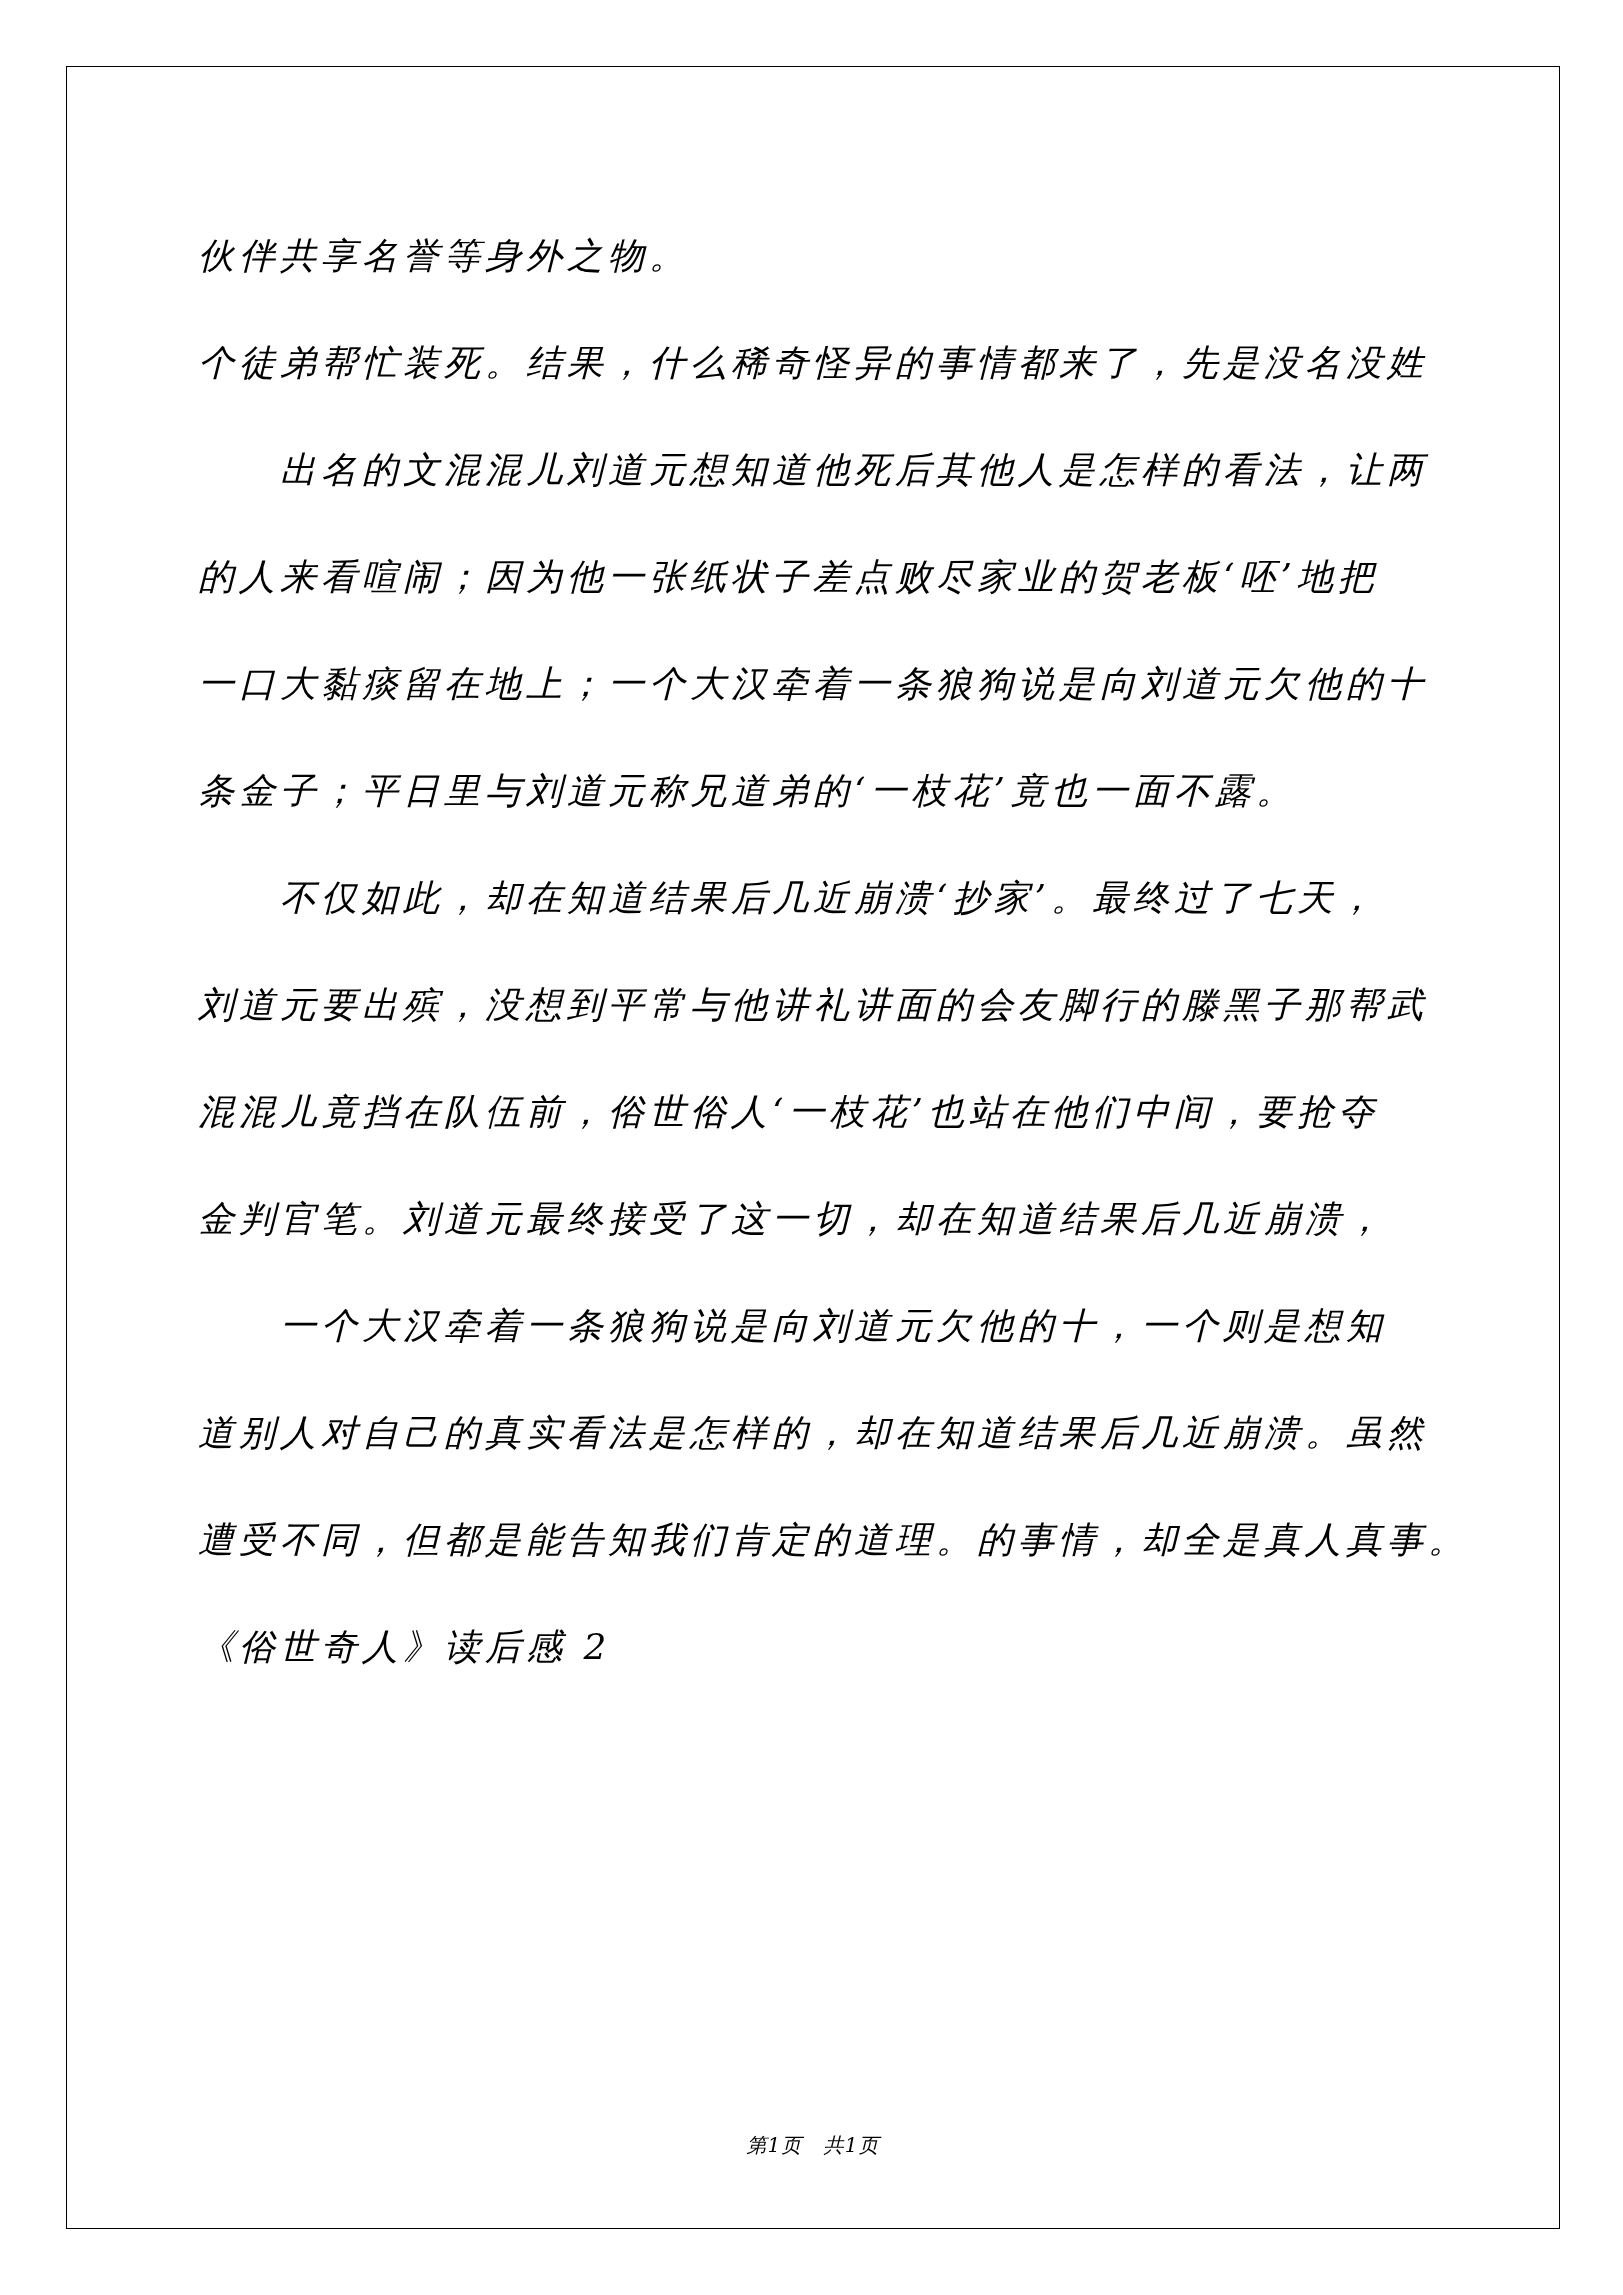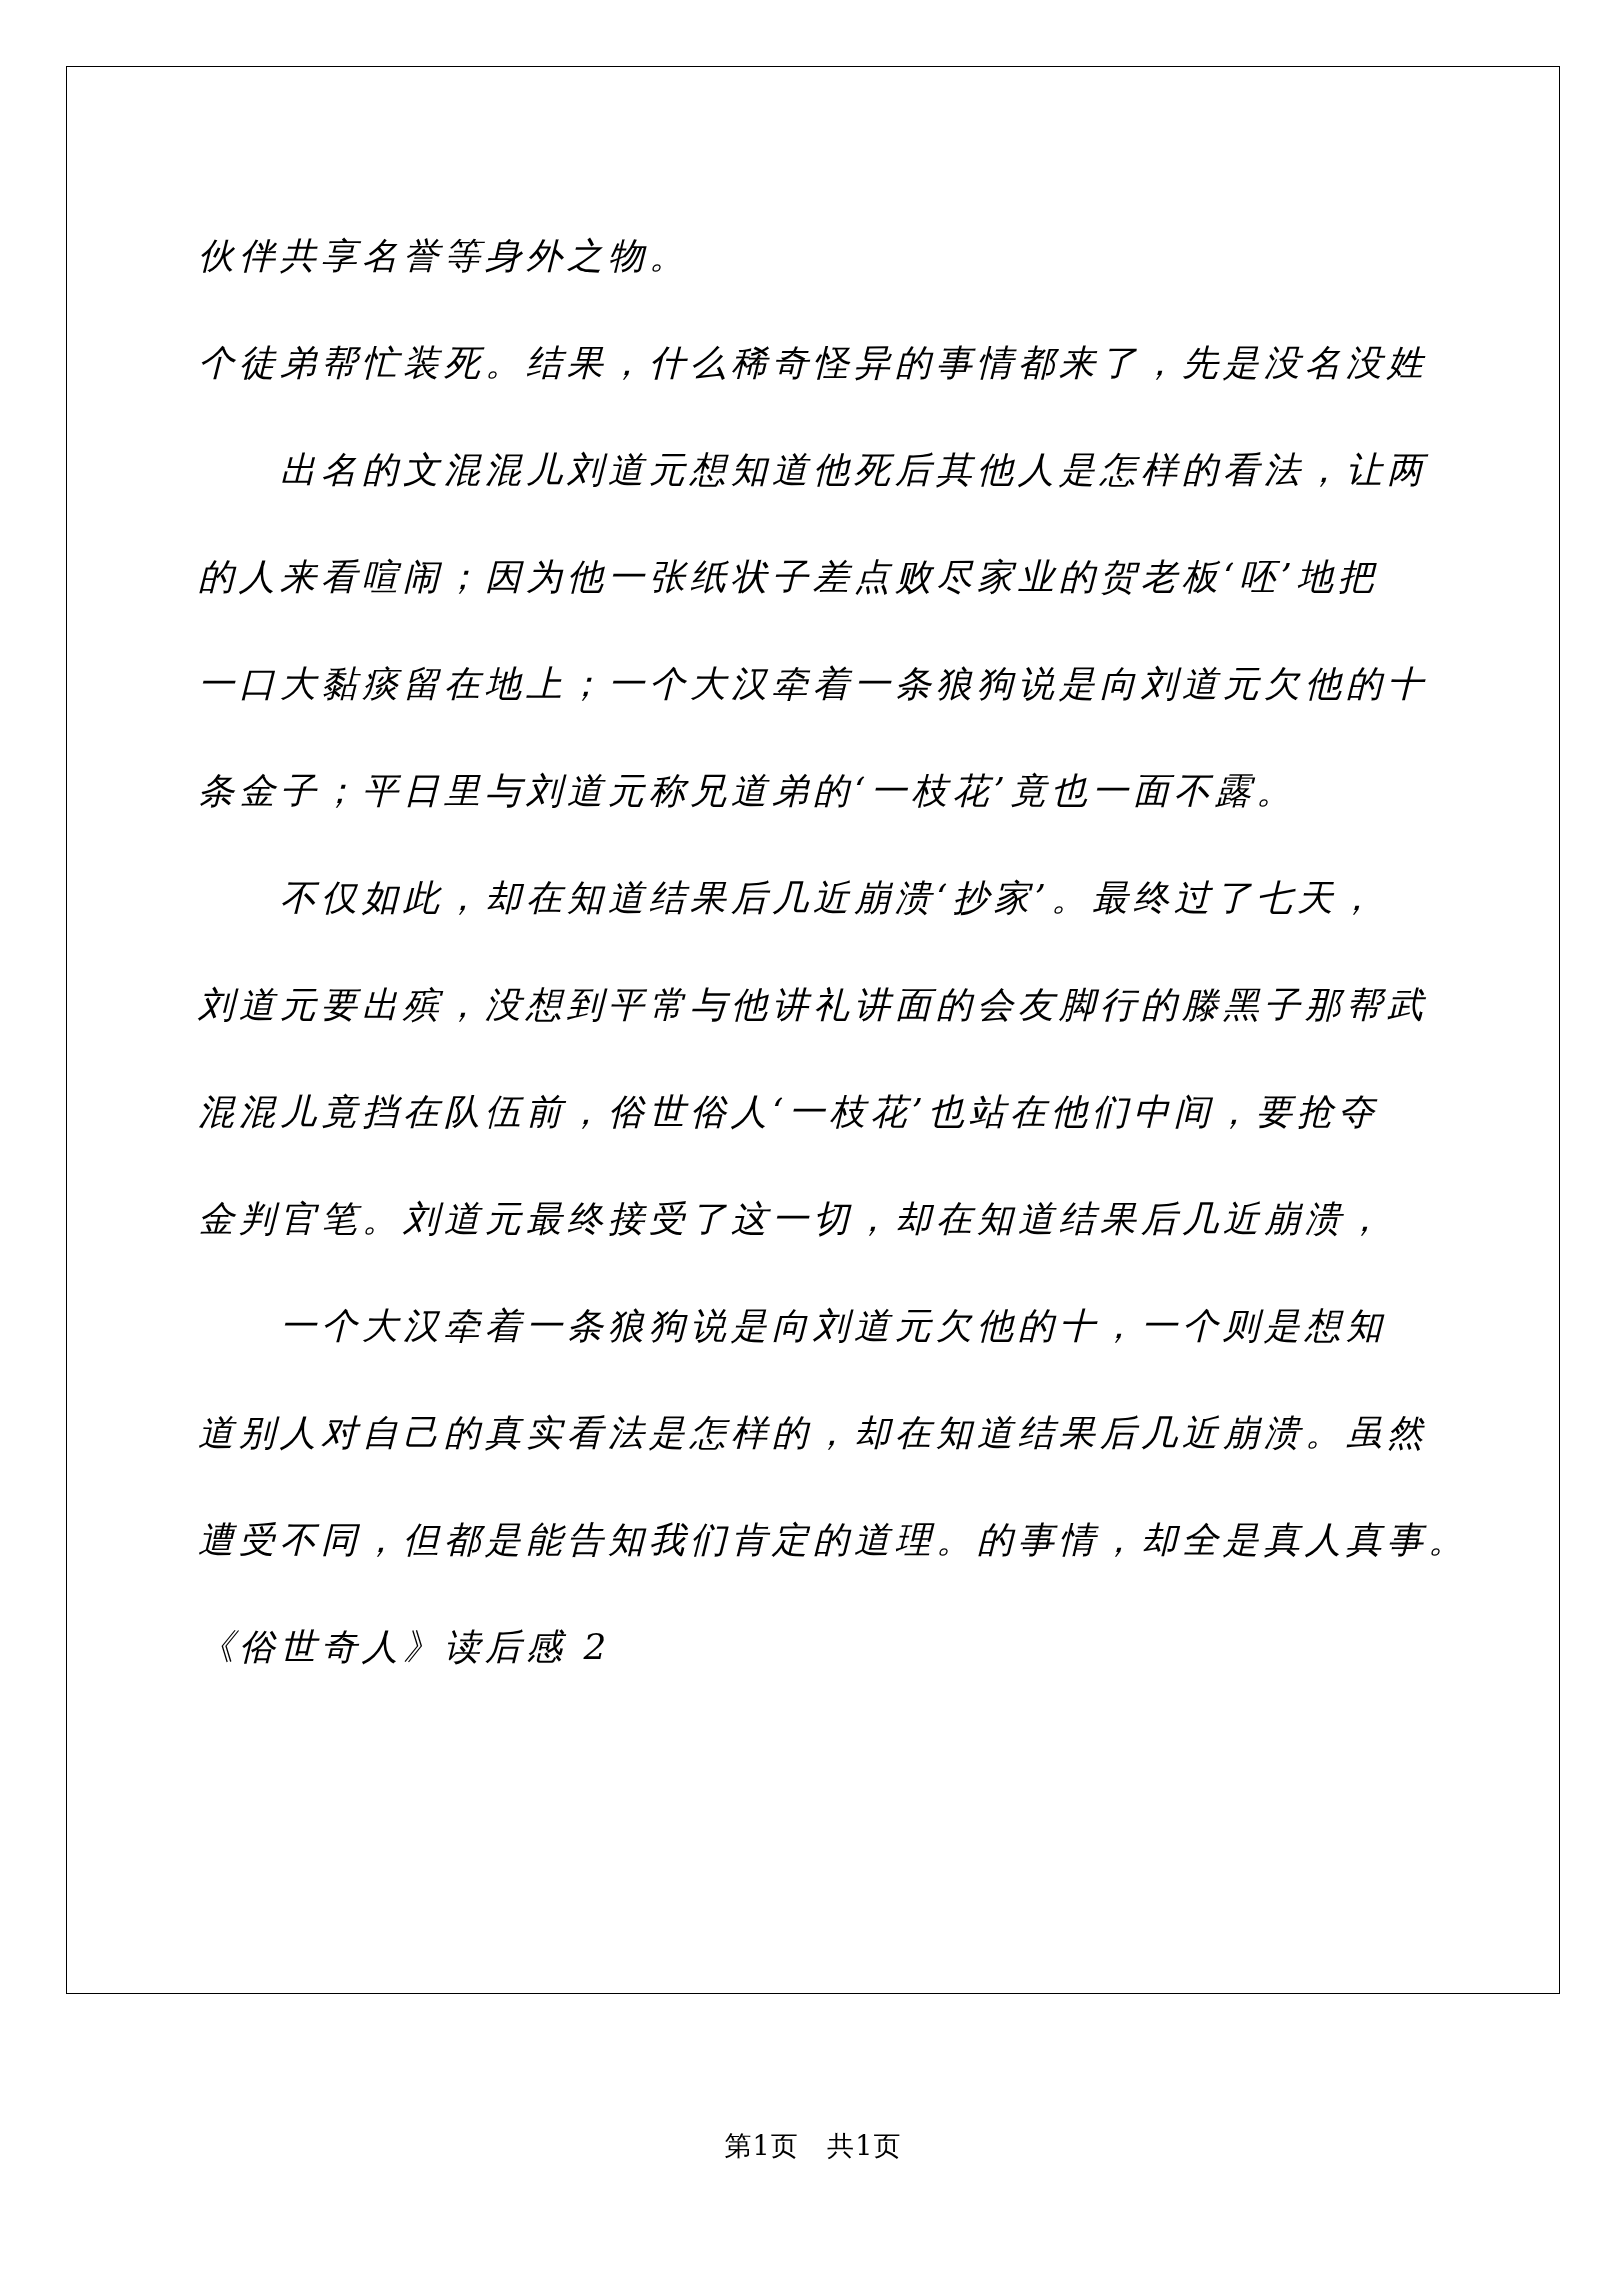--- a/index.html
+++ b/index.html
@@ -14,21 +14,21 @@
     background: #ffffff;
     font-family: "DejaVu Serif", "Liberation Serif", serif;
     color: #000000;
     overflow: hidden;
   }
   .frame {
     position: absolute;
     left: 66px;
     top: 66px;
     width: 1494px;
-    height: 1928px;
+    height: 2163px;
     border: 1.7px solid #000000;
     box-sizing: border-box;
     background: #ffffff;
   }
   .textblock {
     position: absolute;
     left: 131px;
     top: 135px;
     width: 1237px;
   }
@@ -43,23 +43,24 @@
   }
   .line.indent {
     padding-left: 82px;
   }
   .footer {
     position: absolute;
     left: 0;
     top: 2066px;
     width: 100%;
     text-align: center;
-    font-size: 27px;
+    font-size: 20px;
     line-height: 25px;
     letter-spacing: 1.1px;
+    font-style: italic;
     color: #000000;
   }
 </style>
 </head>
 <body>
 
 <div class="page">
   <div class="frame">
     <div class="textblock">
         <div class="line">伙伴共享名誉等身外之物。</div>

